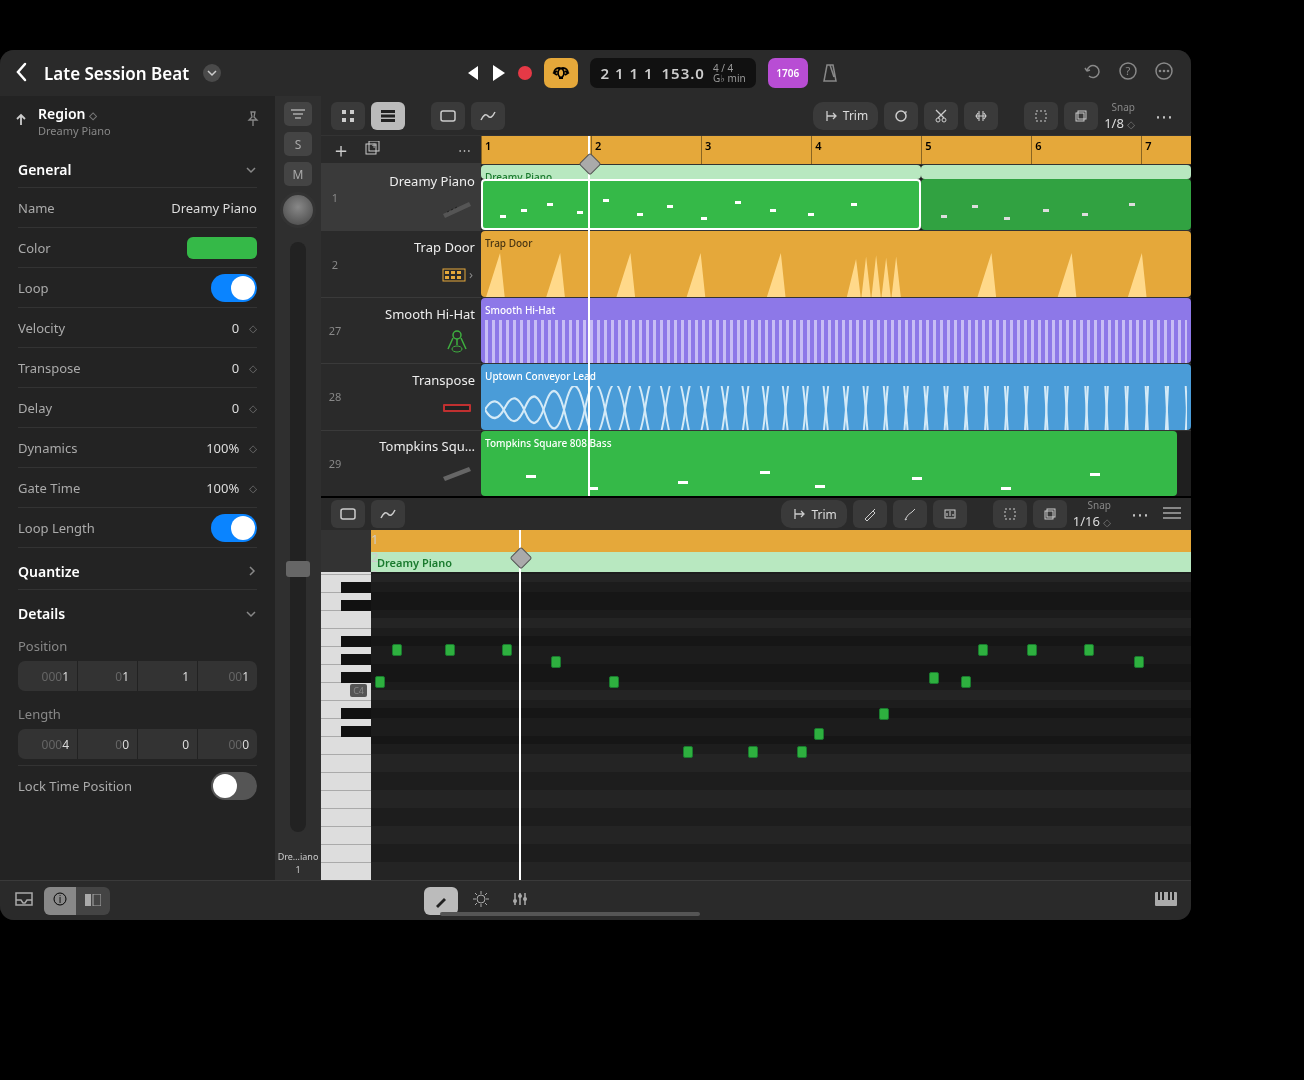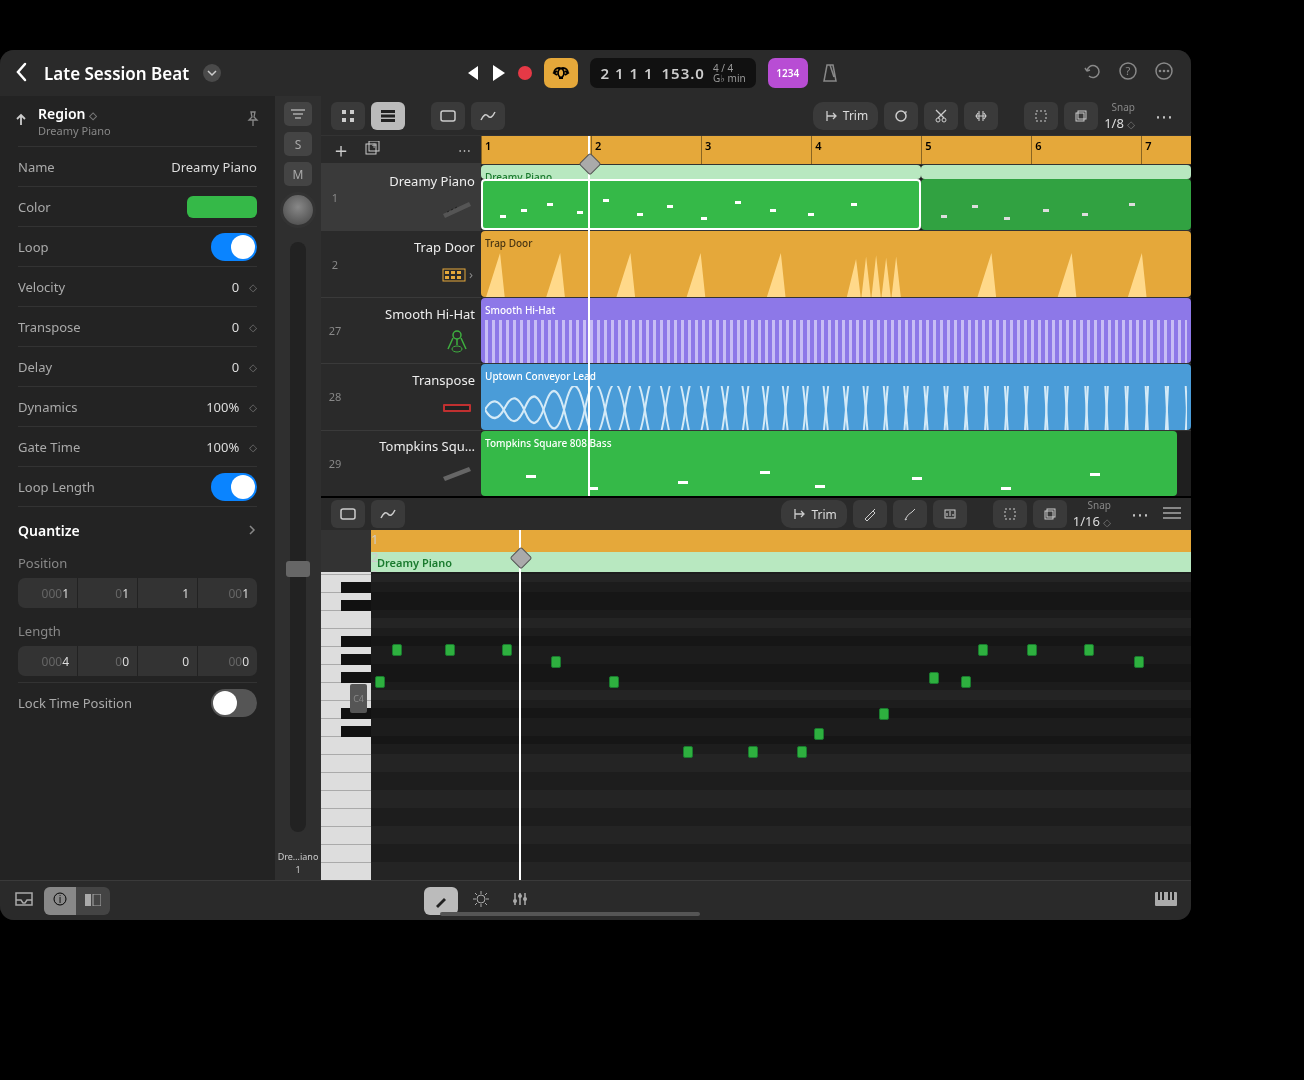--- a/index.html
+++ b/index.html
@@ -150,21 +150,21 @@
           </svg>
       </div>
       <div class="lcd">
         <span class="big">2 1 1   1</span>
         <span class="big">153.0</span>
         <div class="meta">
           <span class="sm">4 / 4</span>
           <span class="sm">G♭ min</span>
         </div>
       </div>
-      <div class="steps">1234</div>
+      <div class="steps">1706</div>
       <div class="metro">
         <svg width="20" height="20" viewBox="0 0 20 20">
             <path d="M7 2 L13 2 L16 18 L4 18 Z M10 2 L14 14" stroke="#888" stroke-width="1.5" fill="none"></path>
           </svg>
       </div>
     </div>
     <div class="spacer"></div>
     <div class="tb-right">
       <div class="tb-smallicon">
         <svg width="18" height="18" viewBox="0 0 18 18">
@@ -201,20 +201,26 @@
           <div class="t1"><span>Region</span> <span style="color:#777;font-size:10px;">◇</span></div>
           <div class="t2">Dreamy Piano</div>
         </div>
         <div class="pin">
           <svg width="16" height="16" viewBox="0 0 16 16">
               <path d="M6 1 h4 l-1 5 l3 3 h-8 l3 -3 Z M8 9 v6" stroke="#888" stroke-width="1.3" fill="none"></path>
             </svg>
         </div>
       </div>
       <div class="section">
+        <div class="sect-head">
+          <span>General</span>
+          <span class="chev"><svg width="12" height="10" viewBox="0 0 12 10">
+                <path d="M2 3 L6 7 L10 3" stroke="#888" stroke-width="1.5" fill="none"></path>
+              </svg></span>
+        </div>
         <div class="row">
             <span class="lab">Name</span>
             <span class="val">Dreamy Piano</span>
           </div>
         <div class="row">
             <span class="lab">Color</span>
             <div class="swatch"></div>
           </div>
         <div class="row">
             <span class="lab">Loop</span>
@@ -250,20 +256,26 @@
         <div class="row">
             <span class="lab">Loop Length</span>
             <div class="toggle on">
               <div class="knob"></div>
             </div>
           </div>
         <div class="sect-head" style="border-top:1px solid #333;">
           <span>Quantize</span>
           <span class="chev"><svg width="10" height="12" viewBox="0 0 10 12">
                 <path d="M3 2 L7 6 L3 10" stroke="#888" stroke-width="1.5" fill="none"></path>
+              </svg></span>
+        </div>
+        <div class="sect-head" style="border-top:1px solid #333;">
+          <span>Details</span>
+          <span class="chev"><svg width="12" height="10" viewBox="0 0 12 10">
+                <path d="M2 3 L6 7 L10 3" stroke="#888" stroke-width="1.5" fill="none"></path>
               </svg></span>
         </div>
         <div class="sect-sub">Position</div>
         <div class="seg4">
           <div>
               <span class="pfx">000</span>
               <span>1</span>
             </div>
           <div>
               <span class="pfx">0</span>
@@ -629,21 +641,21 @@
             <div style="height:20px;"></div>
             <div style="flex:1;position:relative;background:#ddd;">
               <div style="position:absolute;inset:0;background:repeating-linear-gradient(0deg,#ddd 0,#ddd 17px,#aaa 17px,#aaa 18px);"></div>
               <div style="position:absolute;right:0;top:10px;width:30px;height:11px;background:#111;"></div>
               <div style="position:absolute;right:0;top:28px;width:30px;height:11px;background:#111;"></div>
               <div style="position:absolute;right:0;top:64px;width:30px;height:11px;background:#111;"></div>
               <div style="position:absolute;right:0;top:82px;width:30px;height:11px;background:#111;"></div>
               <div style="position:absolute;right:0;top:100px;width:30px;height:11px;background:#111;"></div>
               <div style="position:absolute;right:0;top:136px;width:30px;height:11px;background:#111;"></div>
               <div style="position:absolute;right:0;top:154px;width:30px;height:11px;background:#111;"></div>
-              <span class="kb-label" style="top:112px;background:#555;padding:8px 3px;border-radius:2px;">C4</span>
+              <span class="kb-label" style="top:112px;background:#555;padding:0 3px;border-radius:2px;">C4</span>
             </div>
           </div>
           <div style="flex:1;display:flex;flex-direction:column;">
             <div class="pr-ruler">
               <div class="tick" style="left:0%"><span>1</span></div>
               <div class="tick" style="left:18%"><span>2</span></div>
               <div class="tick" style="left:36%"><span>3</span></div>
               <div class="tick" style="left:54%"><span>4</span></div>
               <div class="tick" style="left:72%"><span>5</span></div>
               <div class="tick" style="left:90%"><span>6</span></div>

